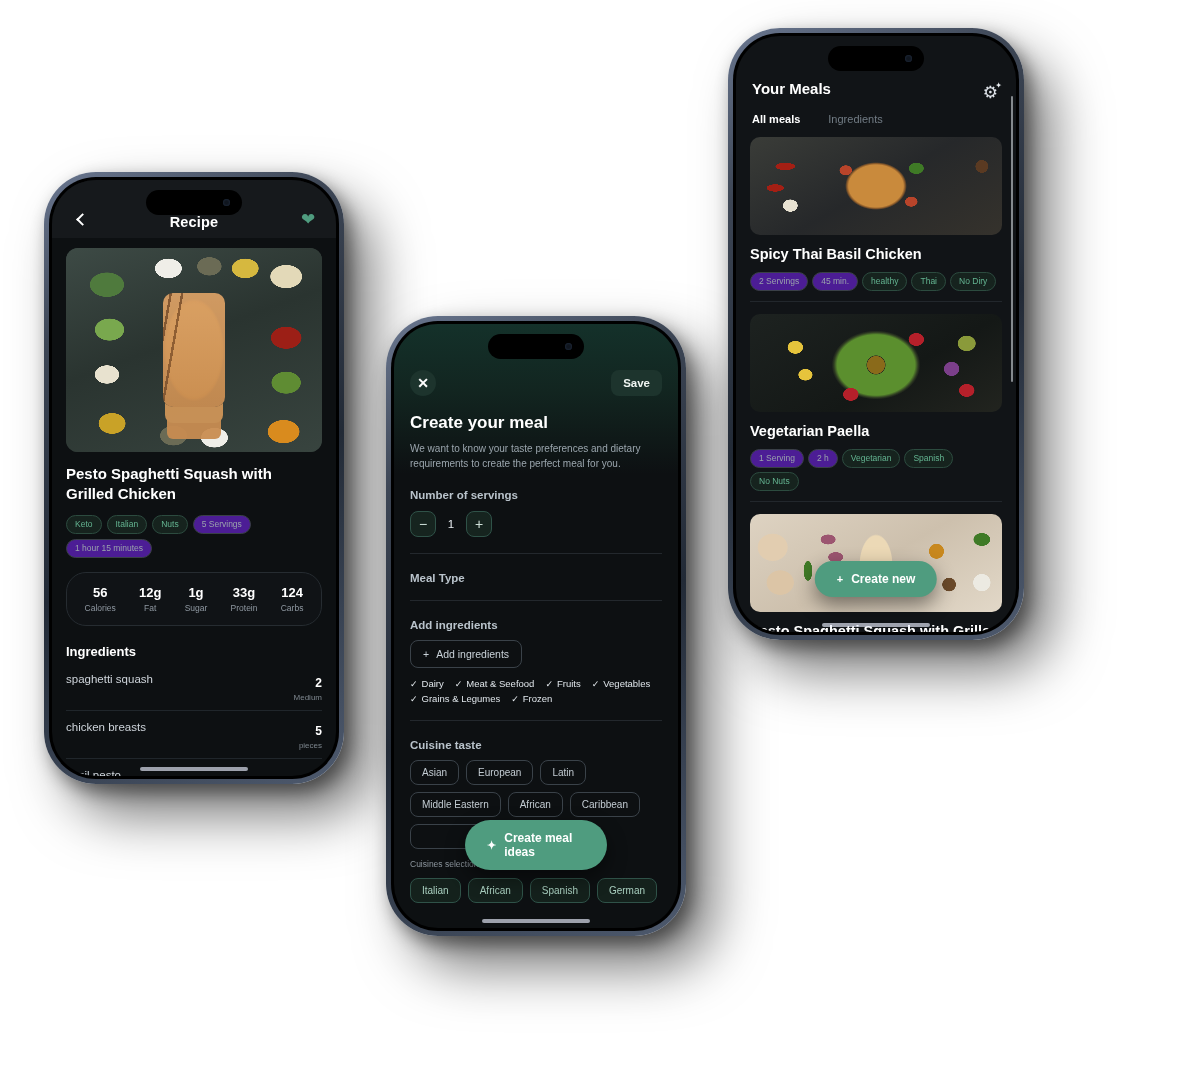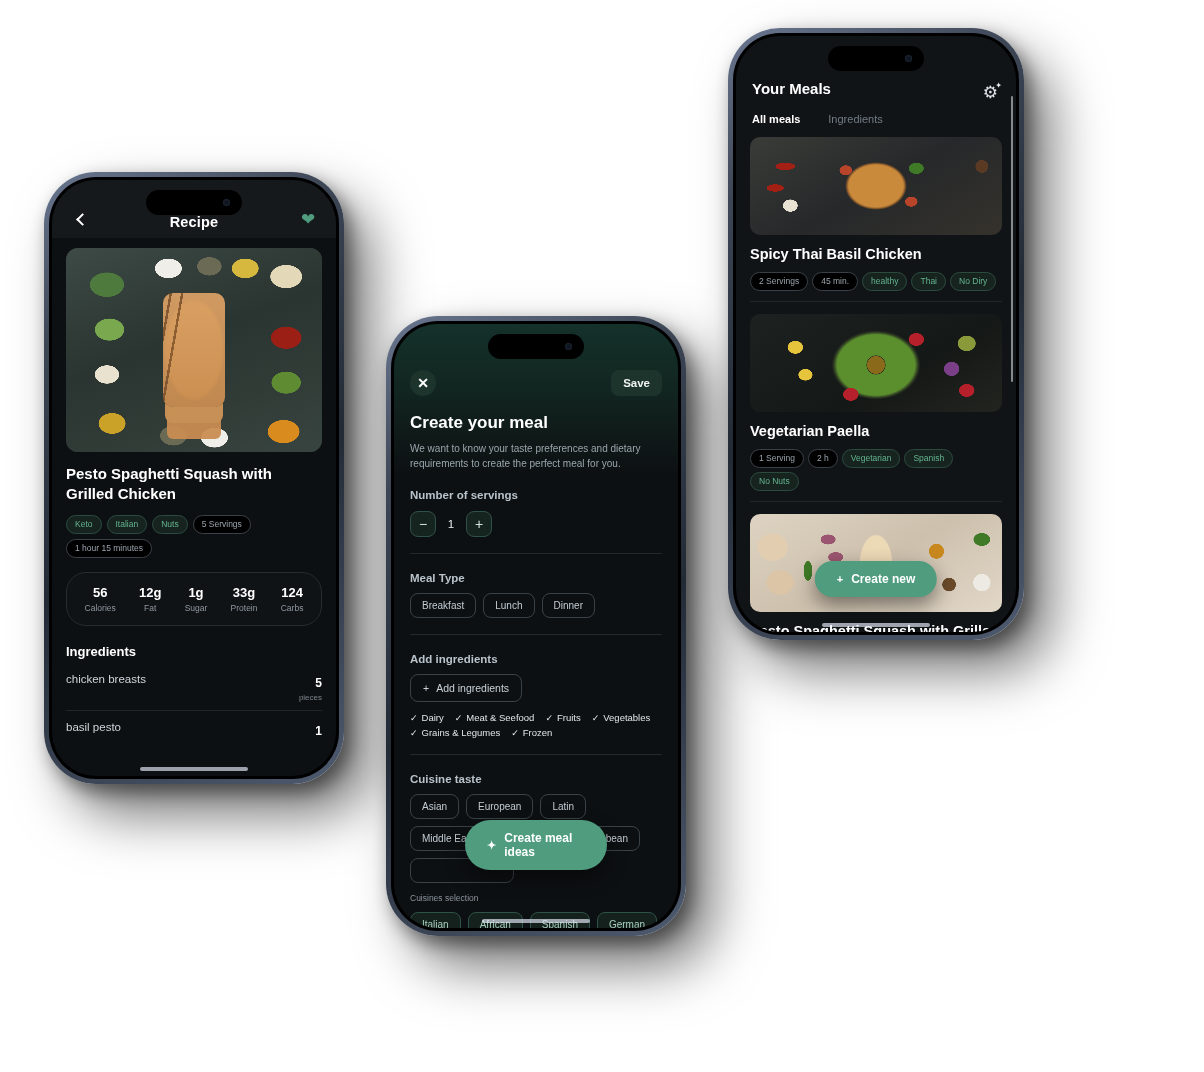--- a/index.html
+++ b/index.html
@@ -96,21 +96,21 @@
     border-radius: 10px; opacity: .95;
     box-shadow: 0 18px 0 -2px #cf9558, 0 36px 0 -4px #c98d52;
   }
 
   .rec-name { color: #fff; font-size: 15px; font-weight: 600; line-height: 1.35; margin: 12px 0 0; }
   .tag-row { display: flex; flex-wrap: wrap; gap: 5px; margin-top: 10px; }
   .tag {
     font-size: 8.5px; padding: 3.5px 8px; border-radius: 999px; white-space: nowrap;
   }
   .tag.green { color: #63b390; border: 1px solid #2c4b3f; background: #16231e; text-align: center; }
-  .tag.grey  { color: #9aa3ac; border: 1px solid #3a4047; background: #000000; }
+  .tag.grey  { color: #9aa3ac; border: 1px solid #3a4047; background: #4c1d95; }
 
   .nutri-box {
     margin-top: 14px; border: 1px solid #262c31; border-radius: 20px; padding: 12px 6px;
     display: flex; justify-content: space-around; background: #101316;
   }
   .nutri { text-align: center; }
   .nutri-v { color: #fff; font-size: 13px; font-weight: 700; }
   .nutri-l { color: #8f98a1; font-size: 8.5px; margin-top: 3px; text-align: center; }
 
   .sec-title { color: #fff; font-size: 13px; font-weight: 600; margin: 18px 0 4px; }
@@ -302,20 +302,27 @@
             </div>
             <div class="nutri">
               <div class="nutri-v">124</div>
               <div class="nutri-l">Carbs</div>
             </div>
           </div>
 
           <div class="sec-title">Ingredients</div>
 
           <div class="ing-row">
+            <span class="ing-name">spaghetti squash</span>
+            <span class="ing-right">
+              <span class="ing-qty">2</span>
+              <span class="ing-unit" style="display:block">Medium</span>
+            </span>
+          </div>
+          <div class="ing-row">
             <span class="ing-name">chicken breasts</span>
             <span class="ing-right">
               <span class="ing-qty">5</span>
               <span class="ing-unit" style="display:block">pieces</span>
             </span>
           </div>
           <div class="ing-row" style="border-bottom:none">
             <span class="ing-name">basil pesto</span>
             <span class="ing-right">
               <span class="ing-qty">1</span>
@@ -348,25 +355,20 @@
 
           <div class="field-label">Number of servings</div>
           <div class="stepper">
             <div class="step-btn">−</div>
             <div class="step-val">1</div>
             <div class="step-btn">+</div>
           </div>
           <div class="divider"></div>
 
           <div class="field-label">Meal Type</div>
-          <div class="chip-row">
-            <span class="chip">Breakfast</span>
-            <span class="chip">Lunch</span>
-            <span class="chip">Dinner</span>
-          </div>
           <div class="divider"></div>
 
           <div class="field-label">Add ingredients</div>
           <div class="add-btn">
             <span>+</span>
             <span>Add ingredients</span>
           </div>
           <div class="checks">
             <span class="check">
                 <span class="tick">✓</span>

